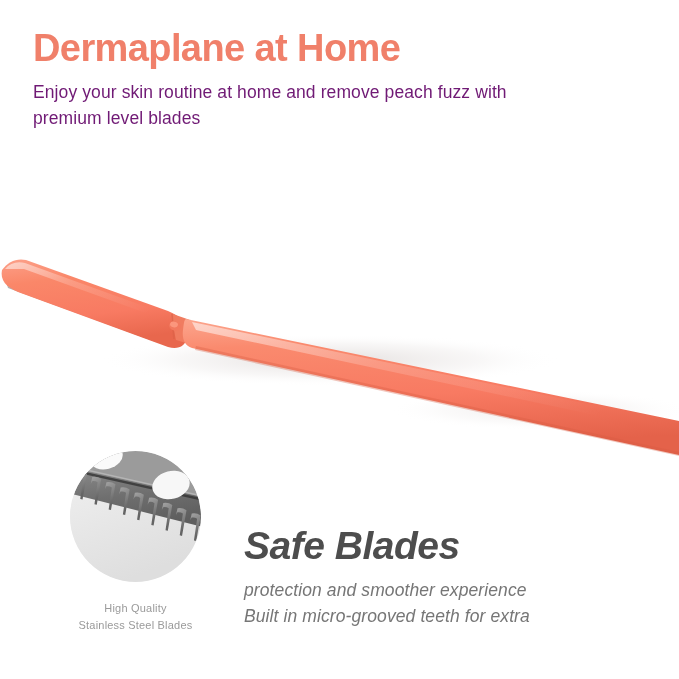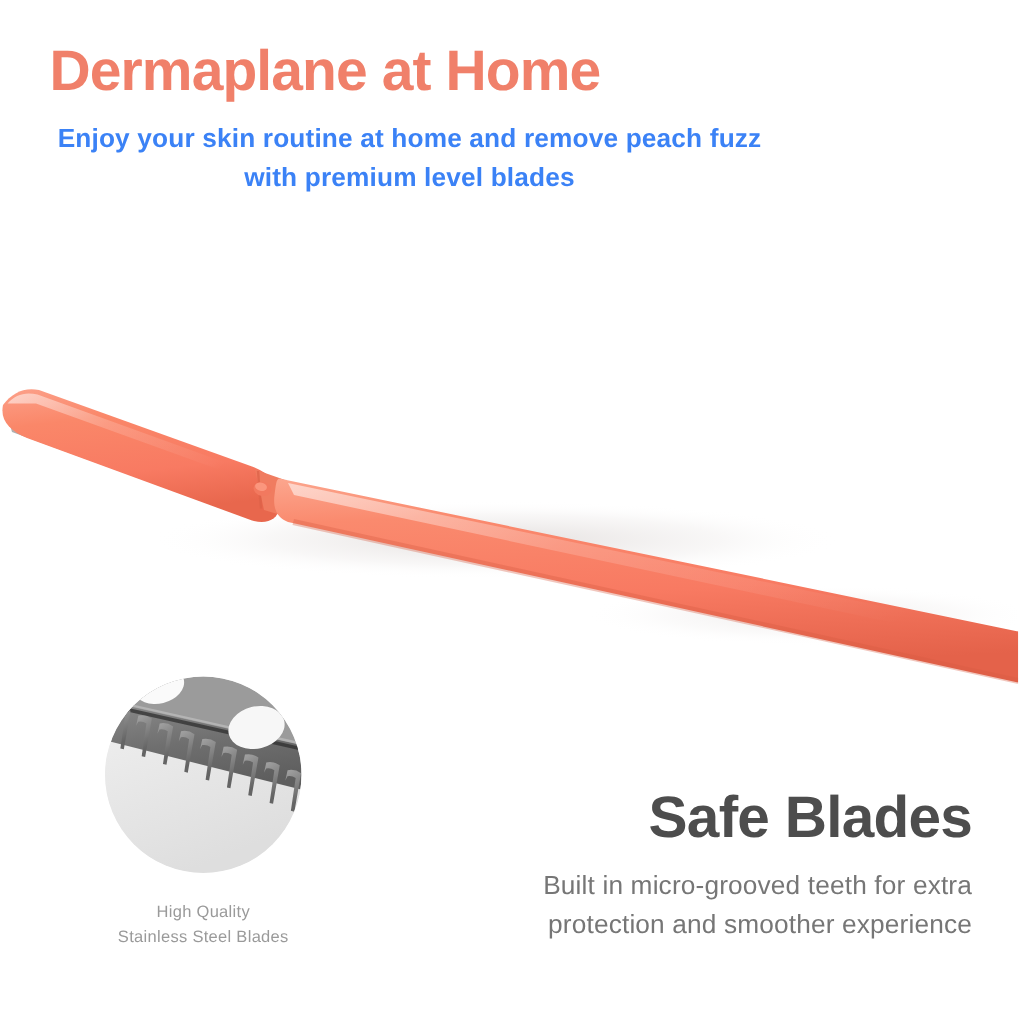--- a/index.html
+++ b/index.html
@@ -32,25 +32,24 @@
     color: #F0806A;
     letter-spacing: -0.6px;
     line-height: 1.06;
     margin: 0;
     white-space: nowrap;
   }
   .main-sub {
     margin: 12px 0 0 0;
     font-size: 17.5px;
     line-height: 1.48;
-    color: #3b82f6;
-    font-weight: bold;
+    color: #701a75;
+    font-weight: normal;
     letter-spacing: 0.1px;
     max-width: 480px;
-    text-align: center;
   }
 
   
   .razor-stage {
     position: absolute;
     left: 0;
     top: 170px;
     width: 679px;
     height: 300px;
   }
@@ -82,24 +81,25 @@
     font-size: 11px;
     line-height: 1.55;
     color: #9a9a9a;
     letter-spacing: 0.2px;
   }
   .inset-caption .cap-line { display: block; }
 
   
   .safe-block {
     position: absolute;
-    right: 31px;
+    right: 15px;
     top: 526px;
     width: 420px;
-    text-align: right;
+    text-align: left;
+    font-style: italic;
   }
   .safe-title {
     margin: 0;
     font-size: 39px;
     font-weight: bold;
     color: #4D4D4D;
     letter-spacing: -0.5px;
     line-height: 1.05;
   }
   .safe-sub {
@@ -270,18 +270,18 @@
   </div>
 
   <div class="inset-caption">
     <span class="cap-line">High Quality</span>
     <span class="cap-line">Stainless Steel Blades</span>
   </div>
 
   <div class="safe-block">
     <h2 class="safe-title">Safe Blades</h2>
     <p class="safe-sub">
+      <span class="sb-line">protection and smoother experience</span>
       <span class="sb-line">Built in micro-grooved teeth for extra</span>
-      <span class="sb-line">protection and smoother experience</span>
     </p>
   </div>
 
 </div>
 
 </body></html>

